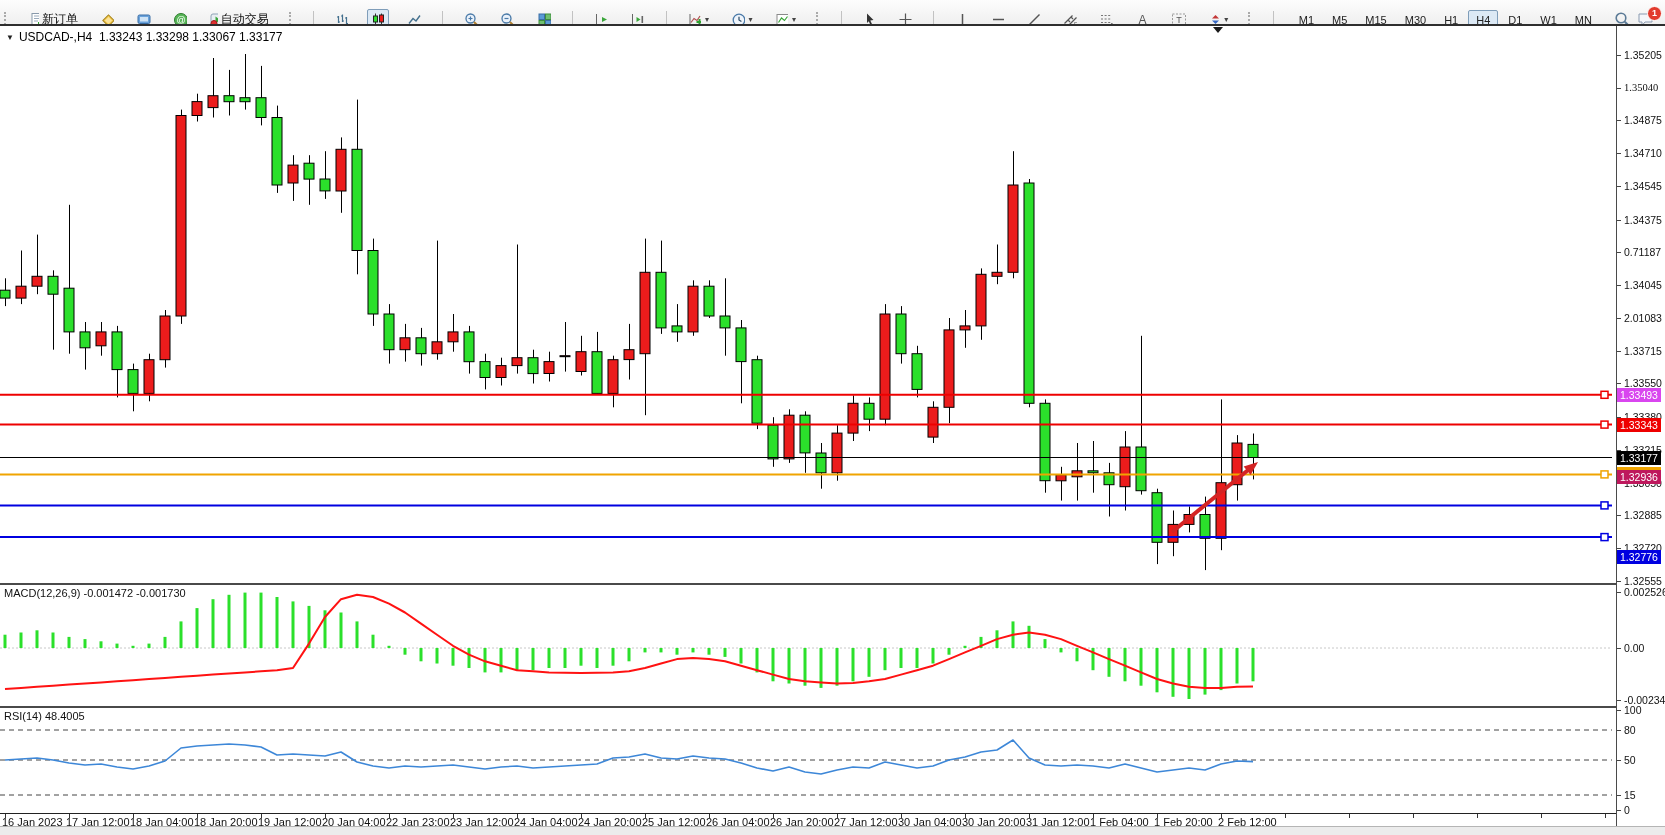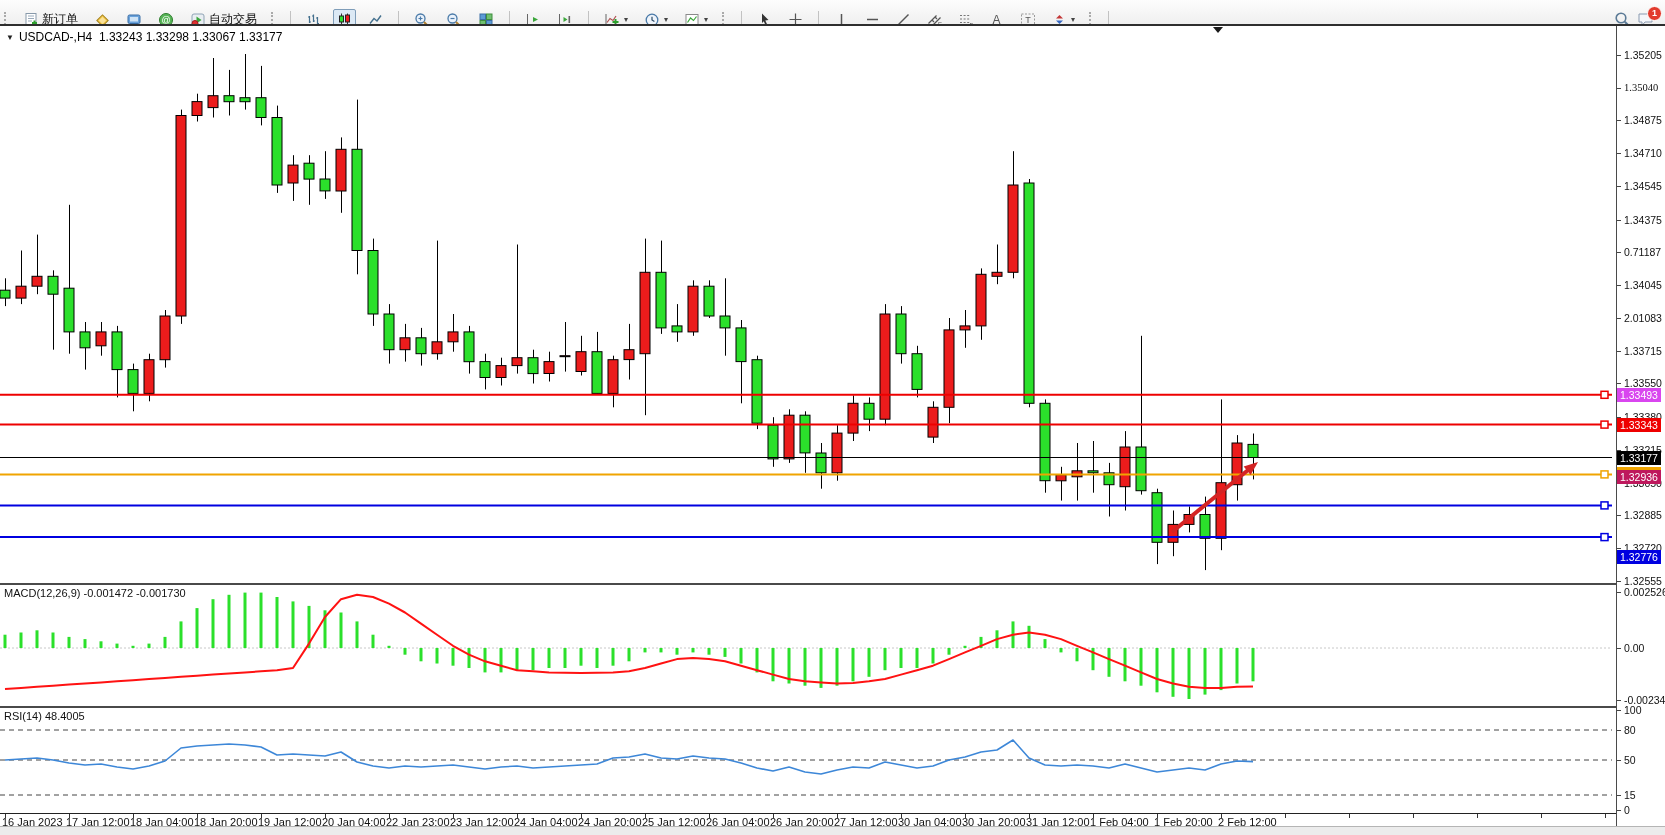--- a/index.html
+++ b/index.html
@@ -1,18 +1,18 @@
 <!DOCTYPE html>
 <html><head>
 <meta charset="utf-8">
 <style>
   html,body{margin:0;padding:0}
   body{width:1665px;height:835px;position:relative;font-family:"Liberation Sans",sans-serif;background:#ececec;overflow:hidden}
   
-  .toolbar{position:absolute;top:0;left:0;right:0;height:40px;background:linear-gradient(#fdfdfd,#e7e7e7);border-bottom:1px solid #b8b8b8;display:flex;align-items:center;padding:0 2px;gap:8px;box-sizing:border-box}
+  .toolbar{position:absolute;top:0;left:0;right:0;height:40px;background:linear-gradient(#fdfdfd,#e7e7e7);border-bottom:1px solid #b8b8b8;display:flex;align-items:center;padding:0 2px;gap:14px;box-sizing:border-box}
   .dark-band{position:absolute;top:24px;left:0;right:0;height:2px;background:#2e2e2e}
   .tb-btn{height:22px;min-width:22px;border:1px solid transparent;background:transparent;display:flex;align-items:center;justify-content:center;gap:3px;padding:0 3px;font-family:inherit;border-radius:2px}
   .tb-btn.active{background:#dce9f5;border-color:#7f9db9}
   .tb-label{font-size:12px;color:#111;white-space:nowrap}
   .sep{width:1px;height:18px;background:#c2c2c2;margin:0 3px}
   .grip{width:4px;height:16px;border-left:2px dotted #aaa;margin:0 2px}
   .dd{font-size:8px;color:#444;margin-left:1px}
   .tb-right{margin-left:auto;display:flex;align-items:center;gap:6px;padding-right:8px}
   .chat-wrap{position:relative}
   .badge{position:absolute;top:-5px;right:-7px;background:#e23b2e;color:#fff;border-radius:50%;width:13px;height:13px;font-size:9px;line-height:13px;text-align:center;font-weight:bold;border:1px solid #fff}
@@ -232,20 +232,31 @@
     <svg class="ic" width="15" height="15">
       <path d="M4 6.5 L7.5 3 L11 6.5 Z" fill="#c33636"></path>
       <path d="M4 8.5 L7.5 12 L11 8.5 Z" fill="#3668c3"></path>
     </svg>
     <span class="dd">▾</span>
   </button>
 
   <div class="grip"></div>
     <div class="sep"></div>
 
+  <div id="tf-bar">
+      <button class="tf-btn">M1</button>
+      <button class="tf-btn">M5</button>
+      <button class="tf-btn">M15</button>
+      <button class="tf-btn">M30</button>
+      <button class="tf-btn">H1</button>
+      <button class="tf-btn active">H4</button>
+      <button class="tf-btn">D1</button>
+      <button class="tf-btn">W1</button>
+      <button class="tf-btn">MN</button>
+    </div>
 
   <div class="tb-right">
     <svg class="ic" width="17" height="17">
       <circle cx="7" cy="7" r="4.8" fill="none" stroke="#5b7struc reject" stroke-width="1.6"></circle>
       <circle cx="7" cy="7" r="4.8" fill="none" stroke="#5b7a96" stroke-width="1.6"></circle>
       <path d="M10.8 10.8 L14.5 14.5" stroke="#5b7a96" stroke-width="2"></path>
     </svg>
     <div class="chat-wrap">
       <svg class="ic" width="18" height="17">
         <path d="M2 3 H15 V11 H8 L5 14.5 V11 H2 Z" fill="#f4f6fa" stroke="#8a9ab0"></path>

